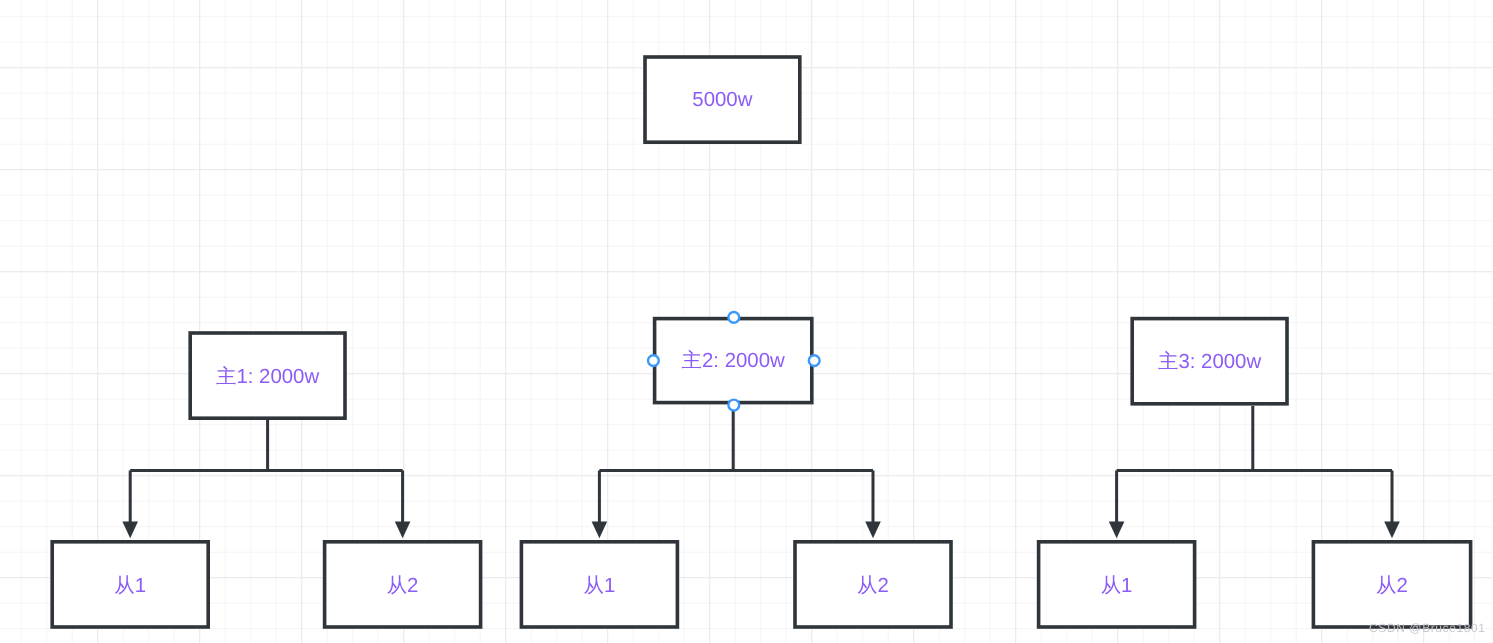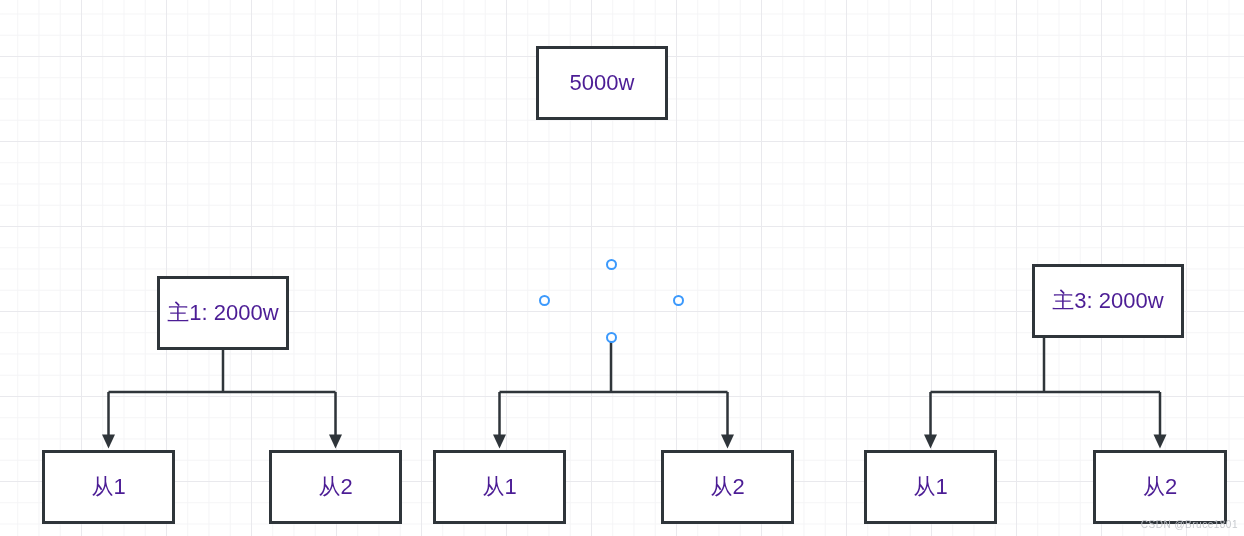--- a/index.html
+++ b/index.html
@@ -37,28 +37,28 @@
     stroke: none;
   }
   .node {
     position: absolute;
     box-sizing: border-box;
     background: #ffffff;
     border: 3px solid #2f353a;
     display: flex;
     align-items: center;
     justify-content: center;
-    font-size: 22px;
-    color: #4c1d95;
+    font-size: 17px;
+    color: #8b5cf6;
     white-space: nowrap;
   }
   .n-root { left: 536px; top: 46px;  width: 132px; height: 74px; }
   .n-m1   { left: 157px; top: 276px; width: 132px; height: 74px; }
   .n-m2   { left: 544px; top: 264px; width: 134px; height: 73px; }
-  .n-m3   { left: 1032px; top: 264px; width: 152px; height: 74px; }
+  .n-m3   { left: 942px; top: 264px; width: 132px; height: 74px; }
   .n-s1a  { left: 42px;   top: 450px; width: 133px; height: 74px; }
   .n-s1b  { left: 269px;  top: 450px; width: 133px; height: 74px; }
   .n-s2a  { left: 433px;  top: 450px; width: 133px; height: 74px; }
   .n-s2b  { left: 661px;  top: 450px; width: 133px; height: 74px; }
   .n-s3a  { left: 864px;  top: 450px; width: 133px; height: 74px; }
   .n-s3b  { left: 1093px; top: 450px; width: 134px; height: 74px; }
   .handle {
     position: absolute;
     box-sizing: border-box;
     width: 11px;
@@ -107,20 +107,23 @@
   </svg>
 
   <div class="node n-root">
     <span>5000w</span>
   </div>
 
   <div class="node n-m1">
     <span>主1: 2000w</span>
   </div>
 
+  <div class="node n-m2">
+    <span>主2: 2000w</span>
+  </div>
 
   <div class="node n-m3">
     <span>主3: 2000w</span>
   </div>
 
   <div class="node n-s1a">
     <span>从1</span>
   </div>
   <div class="node n-s1b">
     <span>从2</span>

